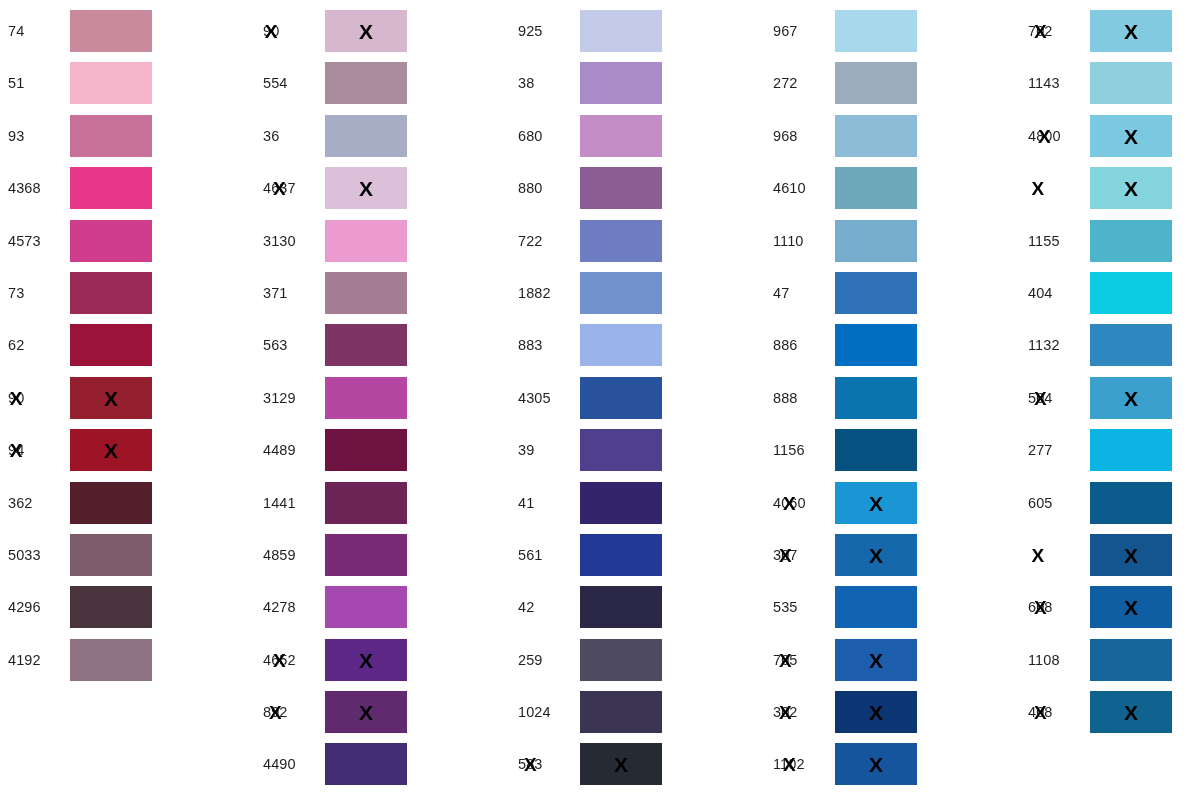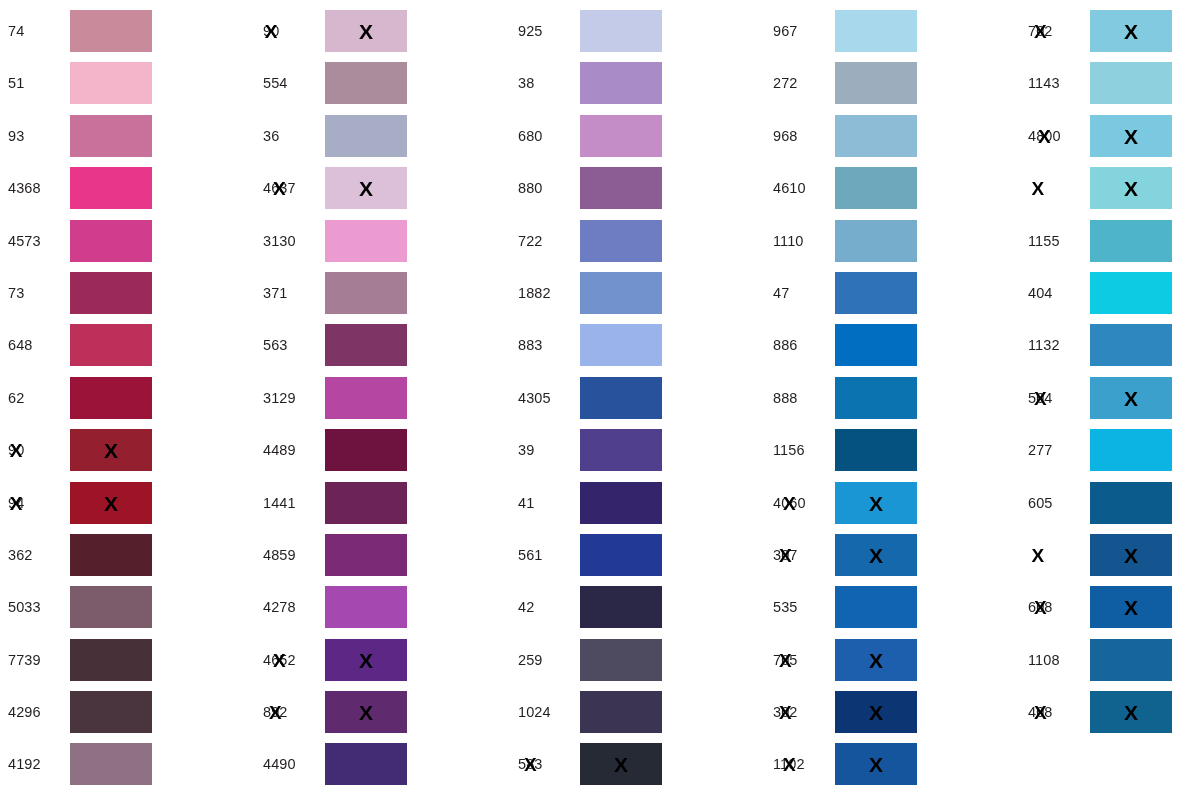--- a/index.html
+++ b/index.html
@@ -114,24 +114,20 @@
       </div>
       <div class="swatch-row">
         <div class="swatch-label"><span class="label-text">4573</span></div>
         <div class="swatch-chip" title="4573" style="background: rgb(207, 61, 140);"></div>
       </div>
       <div class="swatch-row">
         <div class="swatch-label"><span class="label-text">73</span></div>
         <div class="swatch-chip" title="73" style="background: rgb(156, 42, 88);"></div>
       </div>
       <div class="swatch-row">
-        <div class="swatch-label"><span class="label-text">648</span></div>
-        <div class="swatch-chip" title="648" style="background: rgb(188, 48, 89);"></div>
-      </div>
-      <div class="swatch-row">
         <div class="swatch-label"><span class="label-text">62</span></div>
         <div class="swatch-chip" title="62" style="background: rgb(155, 19, 57);"></div>
       </div>
       <div class="swatch-row">
         <div class="swatch-label"><span class="label-text">90</span><span class="label-x" style="left: 16.2px;">X</span></div>
         <div class="swatch-chip" title="90" style="background: rgb(148, 32, 47);">
           <span class="x-mark">X</span>
         </div>
       </div>
       <div class="swatch-row">
@@ -140,24 +136,20 @@
           <span class="x-mark">X</span>
         </div>
       </div>
       <div class="swatch-row">
         <div class="swatch-label"><span class="label-text">362</span></div>
         <div class="swatch-chip" title="362" style="background: rgb(85, 32, 44);"></div>
       </div>
       <div class="swatch-row">
         <div class="swatch-label"><span class="label-text">5033</span></div>
         <div class="swatch-chip" title="5033" style="background: rgb(124, 92, 107);"></div>
-      </div>
-      <div class="swatch-row">
-        <div class="swatch-label"><span class="label-text">7739</span></div>
-        <div class="swatch-chip" title="7739" style="background: rgb(71, 48, 56);"></div>
       </div>
       <div class="swatch-row">
         <div class="swatch-label"><span class="label-text">4296</span></div>
         <div class="swatch-chip" title="4296" style="background: rgb(74, 52, 62);"></div>
       </div>
       <div class="swatch-row">
         <div class="swatch-label"><span class="label-text">4192</span></div>
         <div class="swatch-chip" title="4192" style="background: rgb(142, 113, 130);"></div>
       </div>
     </div>

